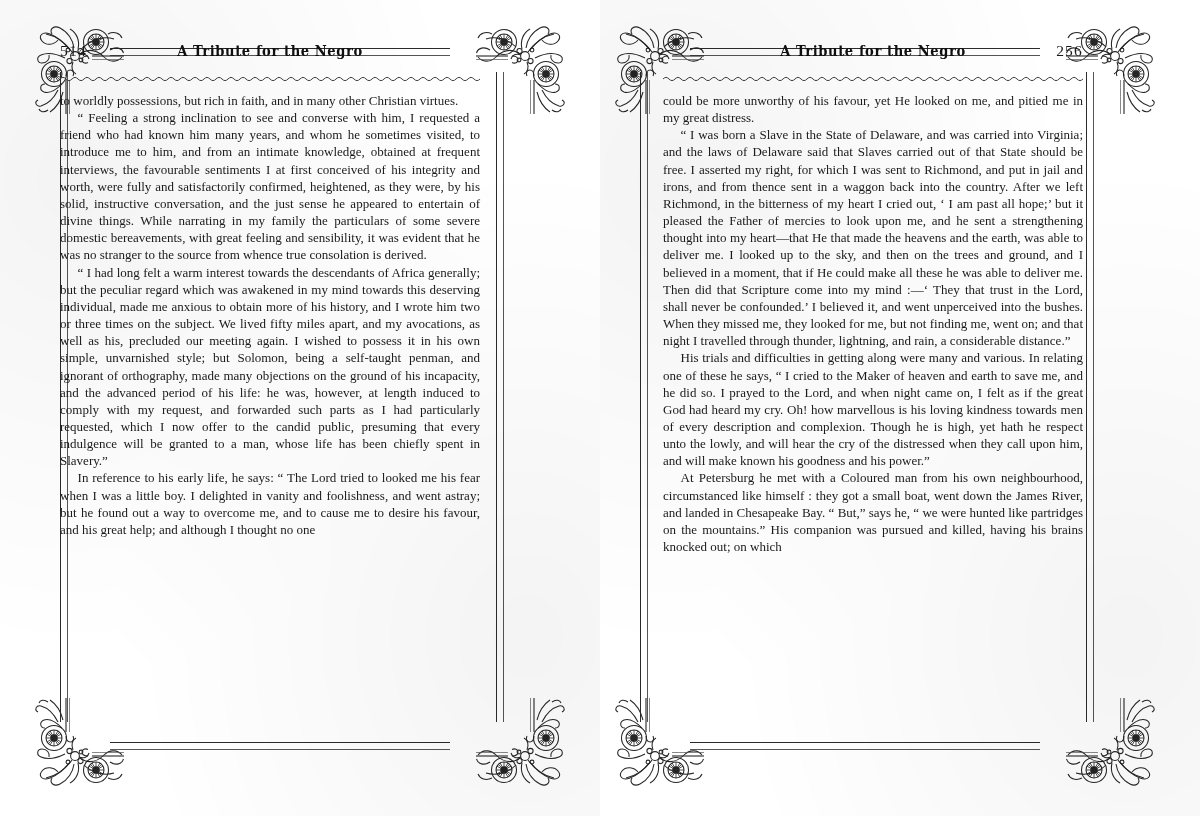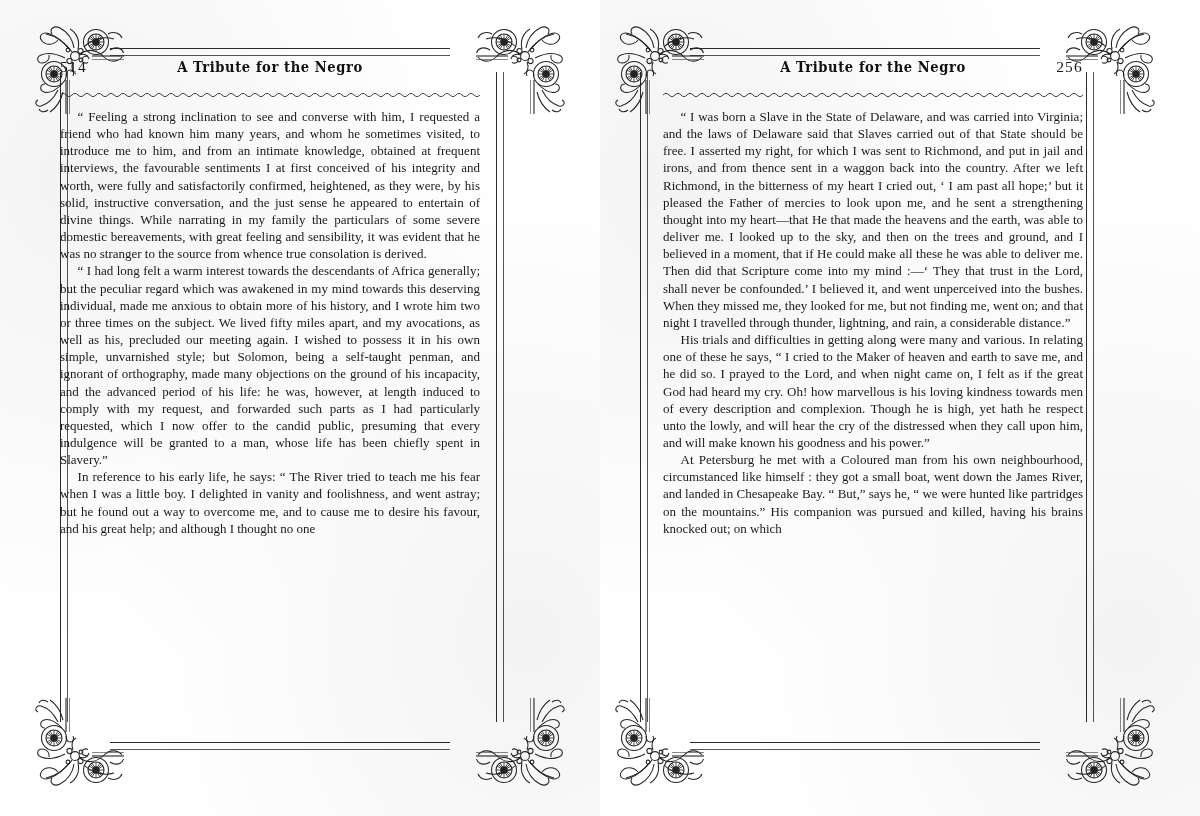--- a/index.html
+++ b/index.html
@@ -54,21 +54,21 @@
   }
   .corner svg { display:block; width: 92px; height: 92px; }
   .corner.tr { transform: scaleX(-1); }
   .corner.bl { transform: scaleY(-1); }
   .corner.br { transform: scale(-1,-1); }
 
   
   .page-inner {
     position: absolute;
     left: 60px;
-    top: 58px;
+    top: 42px;
     width: 420px;
     height: 690px;
   }
   .page-right .page-inner { left: 63px; }
 
   .runhead {
     position: relative;
     height: 30px;
     display: flex;
     align-items: baseline;
@@ -402,23 +402,24 @@
         <div class="folio"></div>
       </div>
 
       <div class="wavy">
         <svg viewBox="0 0 420 9" preserveAspectRatio="none" xmlns="http://www.w3.org/2000/svg">
           <path d="M0 5 q3 -3.2 6 0 t6 0 t6 0 t6 0 t6 0 t6 0 t6 0 t6 0 t6 0 t6 0 t6 0 t6 0 t6 0 t6 0 t6 0 t6 0 t6 0 t6 0 t6 0 t6 0 t6 0 t6 0 t6 0 t6 0 t6 0 t6 0 t6 0 t6 0 t6 0 t6 0 t6 0 t6 0 t6 0 t6 0 t6 0 t6 0 t6 0 t6 0 t6 0 t6 0 t6 0 t6 0 t6 0 t6 0 t6 0 t6 0 t6 0 t6 0 t6 0 t6 0 t6 0 t6 0 t6 0 t6 0 t6 0 t6 0 t6 0 t6 0 t6 0 t6 0 t6 0 t6 0 t6 0 t6 0 t6 0 t6 0 t6 0 t6 0 t6 0 t6 0" fill="none" stroke="#3a3a3a" stroke-width="0.95"></path>
         </svg>
       </div>
 
       <div class="body-col">
+        <p class="noindent">to worldly possessions, but rich in faith, and in many other Christian virtues.</p>
         <p>“ Feeling a strong inclination to see and converse with him, I requested a friend who had known him many years, and whom he sometimes visited, to introduce me to him, and from an intimate knowledge, obtained at frequent interviews, the favourable sentiments I at first conceived of his integrity and worth, were fully and satisfactorily confirmed, heightened, as they were, by his solid, instructive conversation, and the just sense he appeared to entertain of divine things. While narrating in my family the particulars of some severe domestic bereavements, with great feeling and sensibility, it was evident that he was no stranger to the source from whence true consolation is derived.</p>
         <p>“ I had long felt a warm interest towards the descendants of Africa generally; but the peculiar regard which was awakened in my mind towards this deserving individual, made me anxious to obtain more of his history, and I wrote him two or three times on the subject. We lived fifty miles apart, and my avocations, as well as his, precluded our meeting again. I wished to possess it in his own simple, unvarnished style; but Solomon, being a self-taught penman, and ignorant of orthography, made many objections on the ground of his incapacity, and the advanced period of his life: he was, however, at length induced to comply with my request, and forwarded such parts as I had particularly requested, which I now offer to the candid public, presuming that every indulgence will be granted to a man, whose life has been chiefly spent in Slavery.”</p>
-        <p>In reference to his early life, he says: “ The River tried to teach me his fear when I was a little boy. I delighted in vanity and foolishness, and went astray; but he found out a way to overcome me, and to cause me to desire his favour, and his great help; and although I thought no one</p>
+        <p>In reference to his early life, he says: “ The Lord tried to looked me his fear when I was a little boy. I delighted in vanity and foolishness, and went astray; but he found out a way to overcome me, and to cause me to desire his favour, and his great help; and although I thought no one</p>
       </div>
     </div>
     <div class="inkwash"></div>
   </div>
 
   <div class="page page-right">
 
     <div>
       <div class="rule-v" style="left:40px; top:72px; height:650px;"></div>
       <div class="rule-v" style="left:486px; top:72px; height:650px;"></div>
@@ -669,20 +670,21 @@
         <div class="folio right-side">256</div>
       </div>
 
       <div class="wavy">
         <svg viewBox="0 0 420 9" preserveAspectRatio="none" xmlns="http://www.w3.org/2000/svg">
           <path d="M0 5 q3 -3.2 6 0 t6 0 t6 0 t6 0 t6 0 t6 0 t6 0 t6 0 t6 0 t6 0 t6 0 t6 0 t6 0 t6 0 t6 0 t6 0 t6 0 t6 0 t6 0 t6 0 t6 0 t6 0 t6 0 t6 0 t6 0 t6 0 t6 0 t6 0 t6 0 t6 0 t6 0 t6 0 t6 0 t6 0 t6 0 t6 0 t6 0 t6 0 t6 0 t6 0 t6 0 t6 0 t6 0 t6 0 t6 0 t6 0 t6 0 t6 0 t6 0 t6 0 t6 0 t6 0 t6 0 t6 0 t6 0 t6 0 t6 0 t6 0 t6 0 t6 0 t6 0 t6 0 t6 0 t6 0 t6 0 t6 0 t6 0 t6 0 t6 0 t6 0" fill="none" stroke="#3a3a3a" stroke-width="0.95"></path>
         </svg>
       </div>
 
       <div class="body-col">
+        <p class="noindent">could be more unworthy of his favour, yet He looked on me, and pitied me in my great distress.</p>
         <p>“ I was born a Slave in the State of Delaware, and was carried into Virginia; and the laws of Delaware said that Slaves carried out of that State should be free. I asserted my right, for which I was sent to Richmond, and put in jail and irons, and from thence sent in a waggon back into the country. After we left Richmond, in the bitterness of my heart I cried out, ‘ I am past all hope;’ but it pleased the Father of mercies to look upon me, and he sent a strengthening thought into my heart—that He that made the heavens and the earth, was able to deliver me. I looked up to the sky, and then on the trees and ground, and I believed in a moment, that if He could make all these he was able to deliver me. Then did that Scripture come into my mind :—‘ They that trust in the Lord, shall never be confounded.’ I believed it, and went unperceived into the bushes. When they missed me, they looked for me, but not finding me, went on; and that night I travelled through thunder, lightning, and rain, a considerable distance.”</p>
         <p>His trials and difficulties in getting along were many and various. In relating one of these he says, “ I cried to the Maker of heaven and earth to save me, and he did so. I prayed to the Lord, and when night came on, I felt as if the great God had heard my cry. Oh! how marvellous is his loving kindness towards men of every description and complexion. Though he is high, yet hath he respect unto the lowly, and will hear the cry of the distressed when they call upon him, and will make known his goodness and his power.”</p>
         <p>At Petersburg he met with a Coloured man from his own neighbourhood, circumstanced like himself : they got a small boat, went down the James River, and landed in Chesapeake Bay. “ But,” says he, “ we were hunted like partridges on the mountains.” His companion was pursued and killed, having his brains knocked out; on which</p>
       </div>
     </div>
     <div class="inkwash"></div>
   </div>
 
 </div>
 

